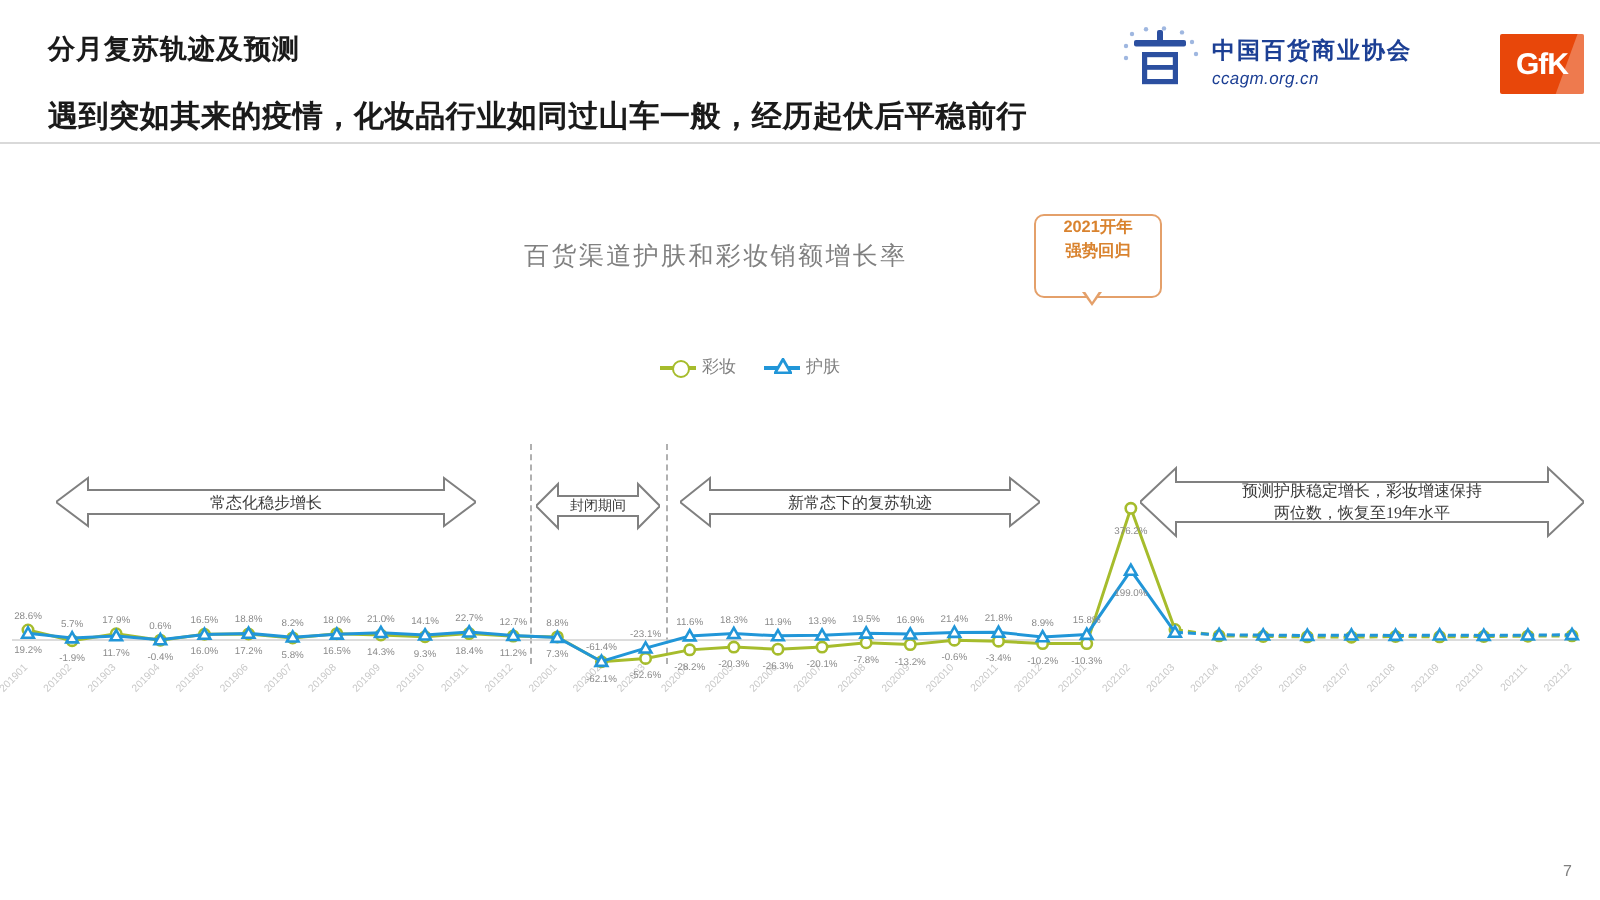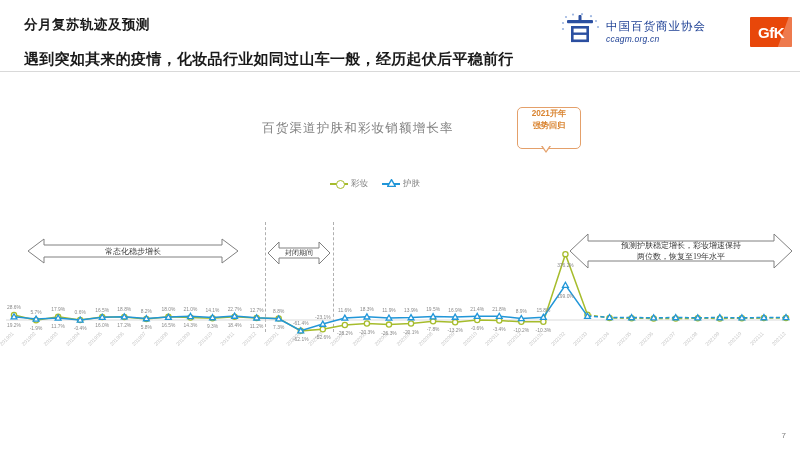--- a/index.html
+++ b/index.html
@@ -15,21 +15,21 @@
   .title-block{position:absolute;left:24px;top:16px;color:#1a1a1a;}
   .title-line1{font-size:13.5px;font-weight:bold;letter-spacing:.5px;line-height:17px;}
   .title-line2{font-size:15px;font-weight:bold;letter-spacing:.3px;line-height:21px;margin-top:15px;}
   .header-rule{position:absolute;left:0;top:71px;width:800px;height:1px;background:#d9d9d9;}
 
   
   .logos{position:absolute;right:8px;top:12px;height:40px;display:flex;align-items:center;gap:4px;}
   .logo-bai{position:relative;width:44px;height:38px;}
   .logo-bai svg{display:block;}
   .logo-text{display:flex;flex-direction:column;justify-content:center;line-height:1;}
-  .logo-cn{font-size:11.5px;font-weight:normal;color:#1c3f94;font-family:"Liberation Serif","DejaVu Serif",serif;letter-spacing:1px;white-space:nowrap;}
+  .logo-cn{font-size:11.5px;font-weight:bold;color:#1c3f94;font-family:"Liberation Serif","DejaVu Serif",serif;letter-spacing:1px;white-space:nowrap;}
   .logo-url{font-size:8.5px;color:#1c3f94;font-style:italic;margin-top:2px;letter-spacing:.2px;}
   .logo-gfk{width:42px;height:30px;background:#e8470a;border-radius:1px;display:flex;align-items:center;justify-content:center;position:relative;overflow:hidden;margin-left:40px;}
   .logo-gfk .gfk-txt{color:#fff;font-size:15px;font-weight:bold;letter-spacing:-.5px;font-family:"Liberation Sans",sans-serif;z-index:2;}
   .logo-gfk .gfk-slash{position:absolute;right:-6px;top:-10px;width:16px;height:60px;background:rgba(255,255,255,.28);transform:rotate(20deg);}
 
   
   .chart-title{position:absolute;left:262px;top:120px;font-size:12.5px;color:#808080;
     font-family:"Liberation Serif","DejaVu Serif",serif;letter-spacing:1.2px;white-space:nowrap;}
 
   .legend{position:absolute;left:330px;top:178px;display:flex;gap:14px;align-items:center;}
@@ -156,20 +156,28 @@
 
   <div class="phase small" style="left:268px;top:240px;width:62px;">
     <svg width="62" height="26" viewBox="0 0 62 26" preserveAspectRatio="none">
       <polygon points="0,13 11,2 11,8 51,8 51,2 62,13 51,24 51,18 11,18 11,24" fill="#ffffff" stroke="#808080" stroke-width="1"></polygon>
     </svg>
     <div class="ptext" style="height:26px;">
         <span>封闭期间</span>
       </div>
   </div>
 
+  <div class="phase" style="left:340px;top:236px;width:180px;">
+    <svg width="180" height="30" viewBox="0 0 180 30" preserveAspectRatio="none">
+      <polygon points="0,15 15,3 15,9 165,9 165,3 180,15 165,27 165,21 15,21 15,27" fill="#ffffff" stroke="#808080" stroke-width="1"></polygon>
+    </svg>
+    <div class="ptext">
+        <span>新常态下的复苏轨迹</span>
+      </div>
+  </div>
 
   <div class="phase" style="left:570px;top:231px;width:222px;height:40px;">
     <svg width="222" height="40" viewBox="0 0 222 40" preserveAspectRatio="none">
       <polygon points="0,20 18,3 18,10 204,10 204,3 222,20 204,37 204,30 18,30 18,37" fill="#ffffff" stroke="#808080" stroke-width="1"></polygon>
     </svg>
     <div class="ptext" style="height:40px;">
       <span>预测护肤稳定增长，彩妆增速保持</span>
       <span>两位数，恢复至19年水平</span>
     </div>
   </div>

